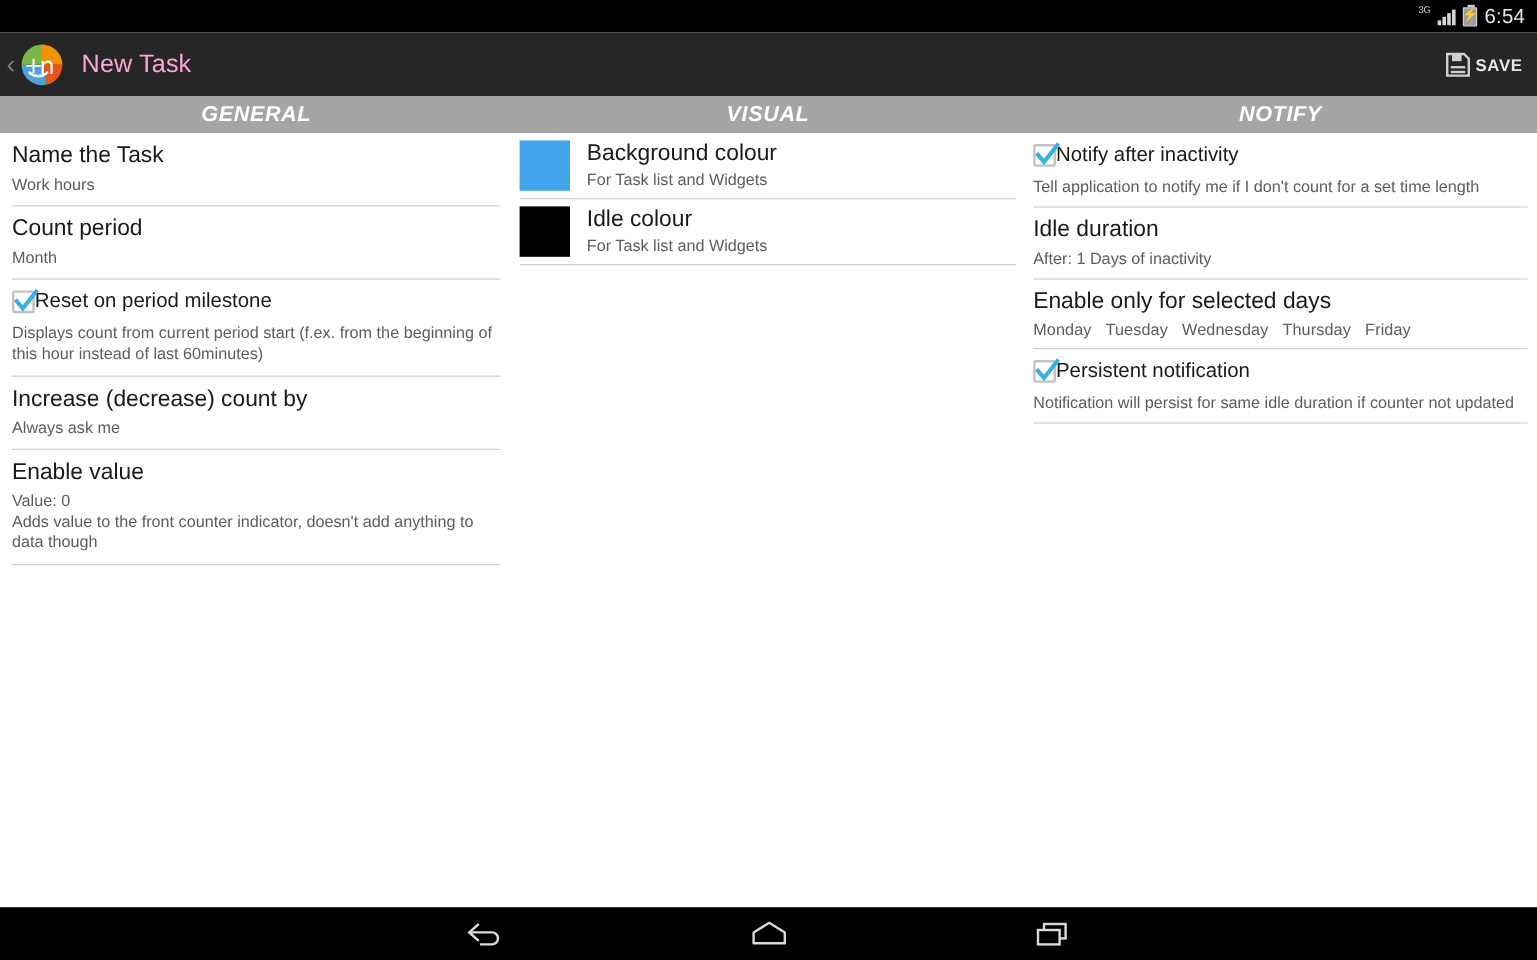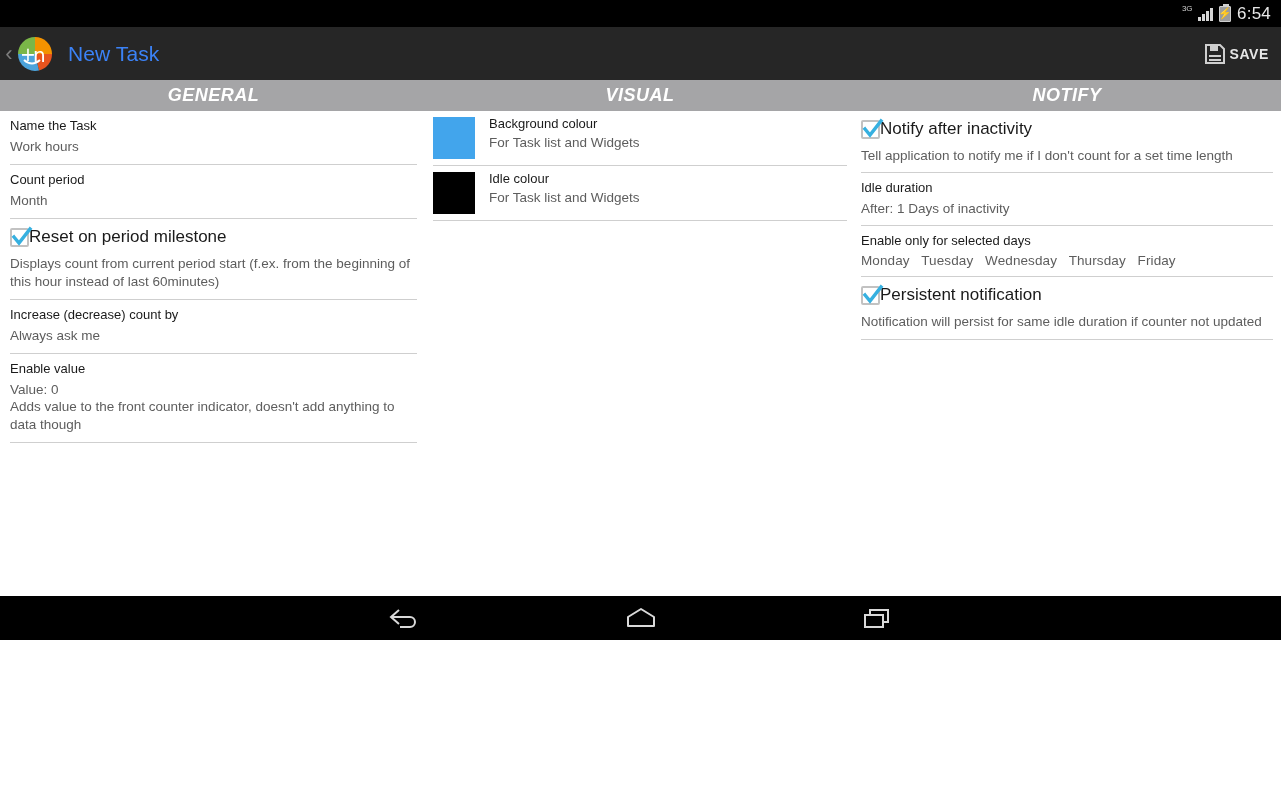--- a/index.html
+++ b/index.html
@@ -2,21 +2,21 @@
 <html><head>
 <meta charset="utf-8">
 <style>
   * { box-sizing: border-box; margin: 0; padding: 0; }
   html, body {
     width: 1281px; height: 800px;
     background: #ffffff;
     font-family: "Liberation Sans", sans-serif;
     overflow: hidden;
   }
-  #app { position: relative; width: 1281px; height: 640px; background: #fff; }
+  #app { position: relative; width: 1281px; height: 800px; background: #fff; }
 
   
   .statusbar {
     position: absolute; left: 0; top: 0; width: 1281px; height: 27px;
     background: #000; color: #d8d8d8;
     display: flex; align-items: center; justify-content: flex-end;
     padding-right: 10px; gap: 6px;
   }
   .sb-3g { font-size: 8px; color: #cfcfcf; line-height: 1; position: relative; top: -5px; letter-spacing: -0.3px;}
   .sig { display: flex; align-items: flex-end; gap: 1px; height: 14px; }
@@ -41,21 +41,21 @@
     position: absolute; left: 0; top: 27px; width: 1281px; height: 53px;
     background: #262626; display: flex; align-items: center;
   }
   .ab-left { display: flex; align-items: center; padding-left: 2px; }
   .chevron-left {
     color: #7d7d7d; font-size: 22px; line-height: 1; width: 14px; text-align:center;
     margin-right: -4px; position: relative; z-index: 1;
   }
   .applogo { width: 46px; height: 46px; position: relative; }
   .applogo svg { display:block; }
-  .ab-title { color: #3b82f6; font-size: 21px; margin-left: 10px; letter-spacing: 0.1px; }
+  .ab-title { color: #f9a8d4; font-size: 21px; margin-left: 10px; letter-spacing: 0.1px; }
   .ab-right {
     margin-left: auto; display: flex; align-items: center; gap: 4px;
     padding-right: 12px; height: 100%;
   }
   .save-icon { width: 22px; height: 22px; }
   .save-label { color: #e6e6e6; font-size: 14px; font-weight: bold; letter-spacing: 0.6px; }
 
   
   .tabband {
     position: absolute; left: 0; top: 80px; width: 1281px; height: 31px;
@@ -75,21 +75,21 @@
     position: absolute; left: 0; top: 111px; width: 1281px; height: 645px;
     display: flex; background: #fff;
   }
   .col { height: 100%; background: #fff; }
   .col-general { width: 427px; padding: 0 10px; }
   .col-visual  { width: 426px; padding: 0 6px 0 6px; }
   .col-notify  { width: 428px; padding: 0 8px 0 8px; }
 
   .row { position: relative; border-bottom: 1px solid #cfcfcf; }
   .row:last-child { }
-  .row-title { font-size: 13px; color: #1a1a1a; line-height: 1.15; }
+  .row-title { font-size: 19px; color: #1a1a1a; line-height: 1.15; }
   .row-sub { font-size: 13.5px; color: #5d5d5d; line-height: 1.28; }
 
   
   .col-general .row { padding: 8px 0 9px 0; }
   .col-general .row-title { margin-bottom: 4px; }
 
   
   .cbrow-head { display: flex; align-items: flex-end; gap: 0; }
   .cbx {
     width: 19px; height: 19px; border: 2px solid #c2c2c2; background: #fff;

